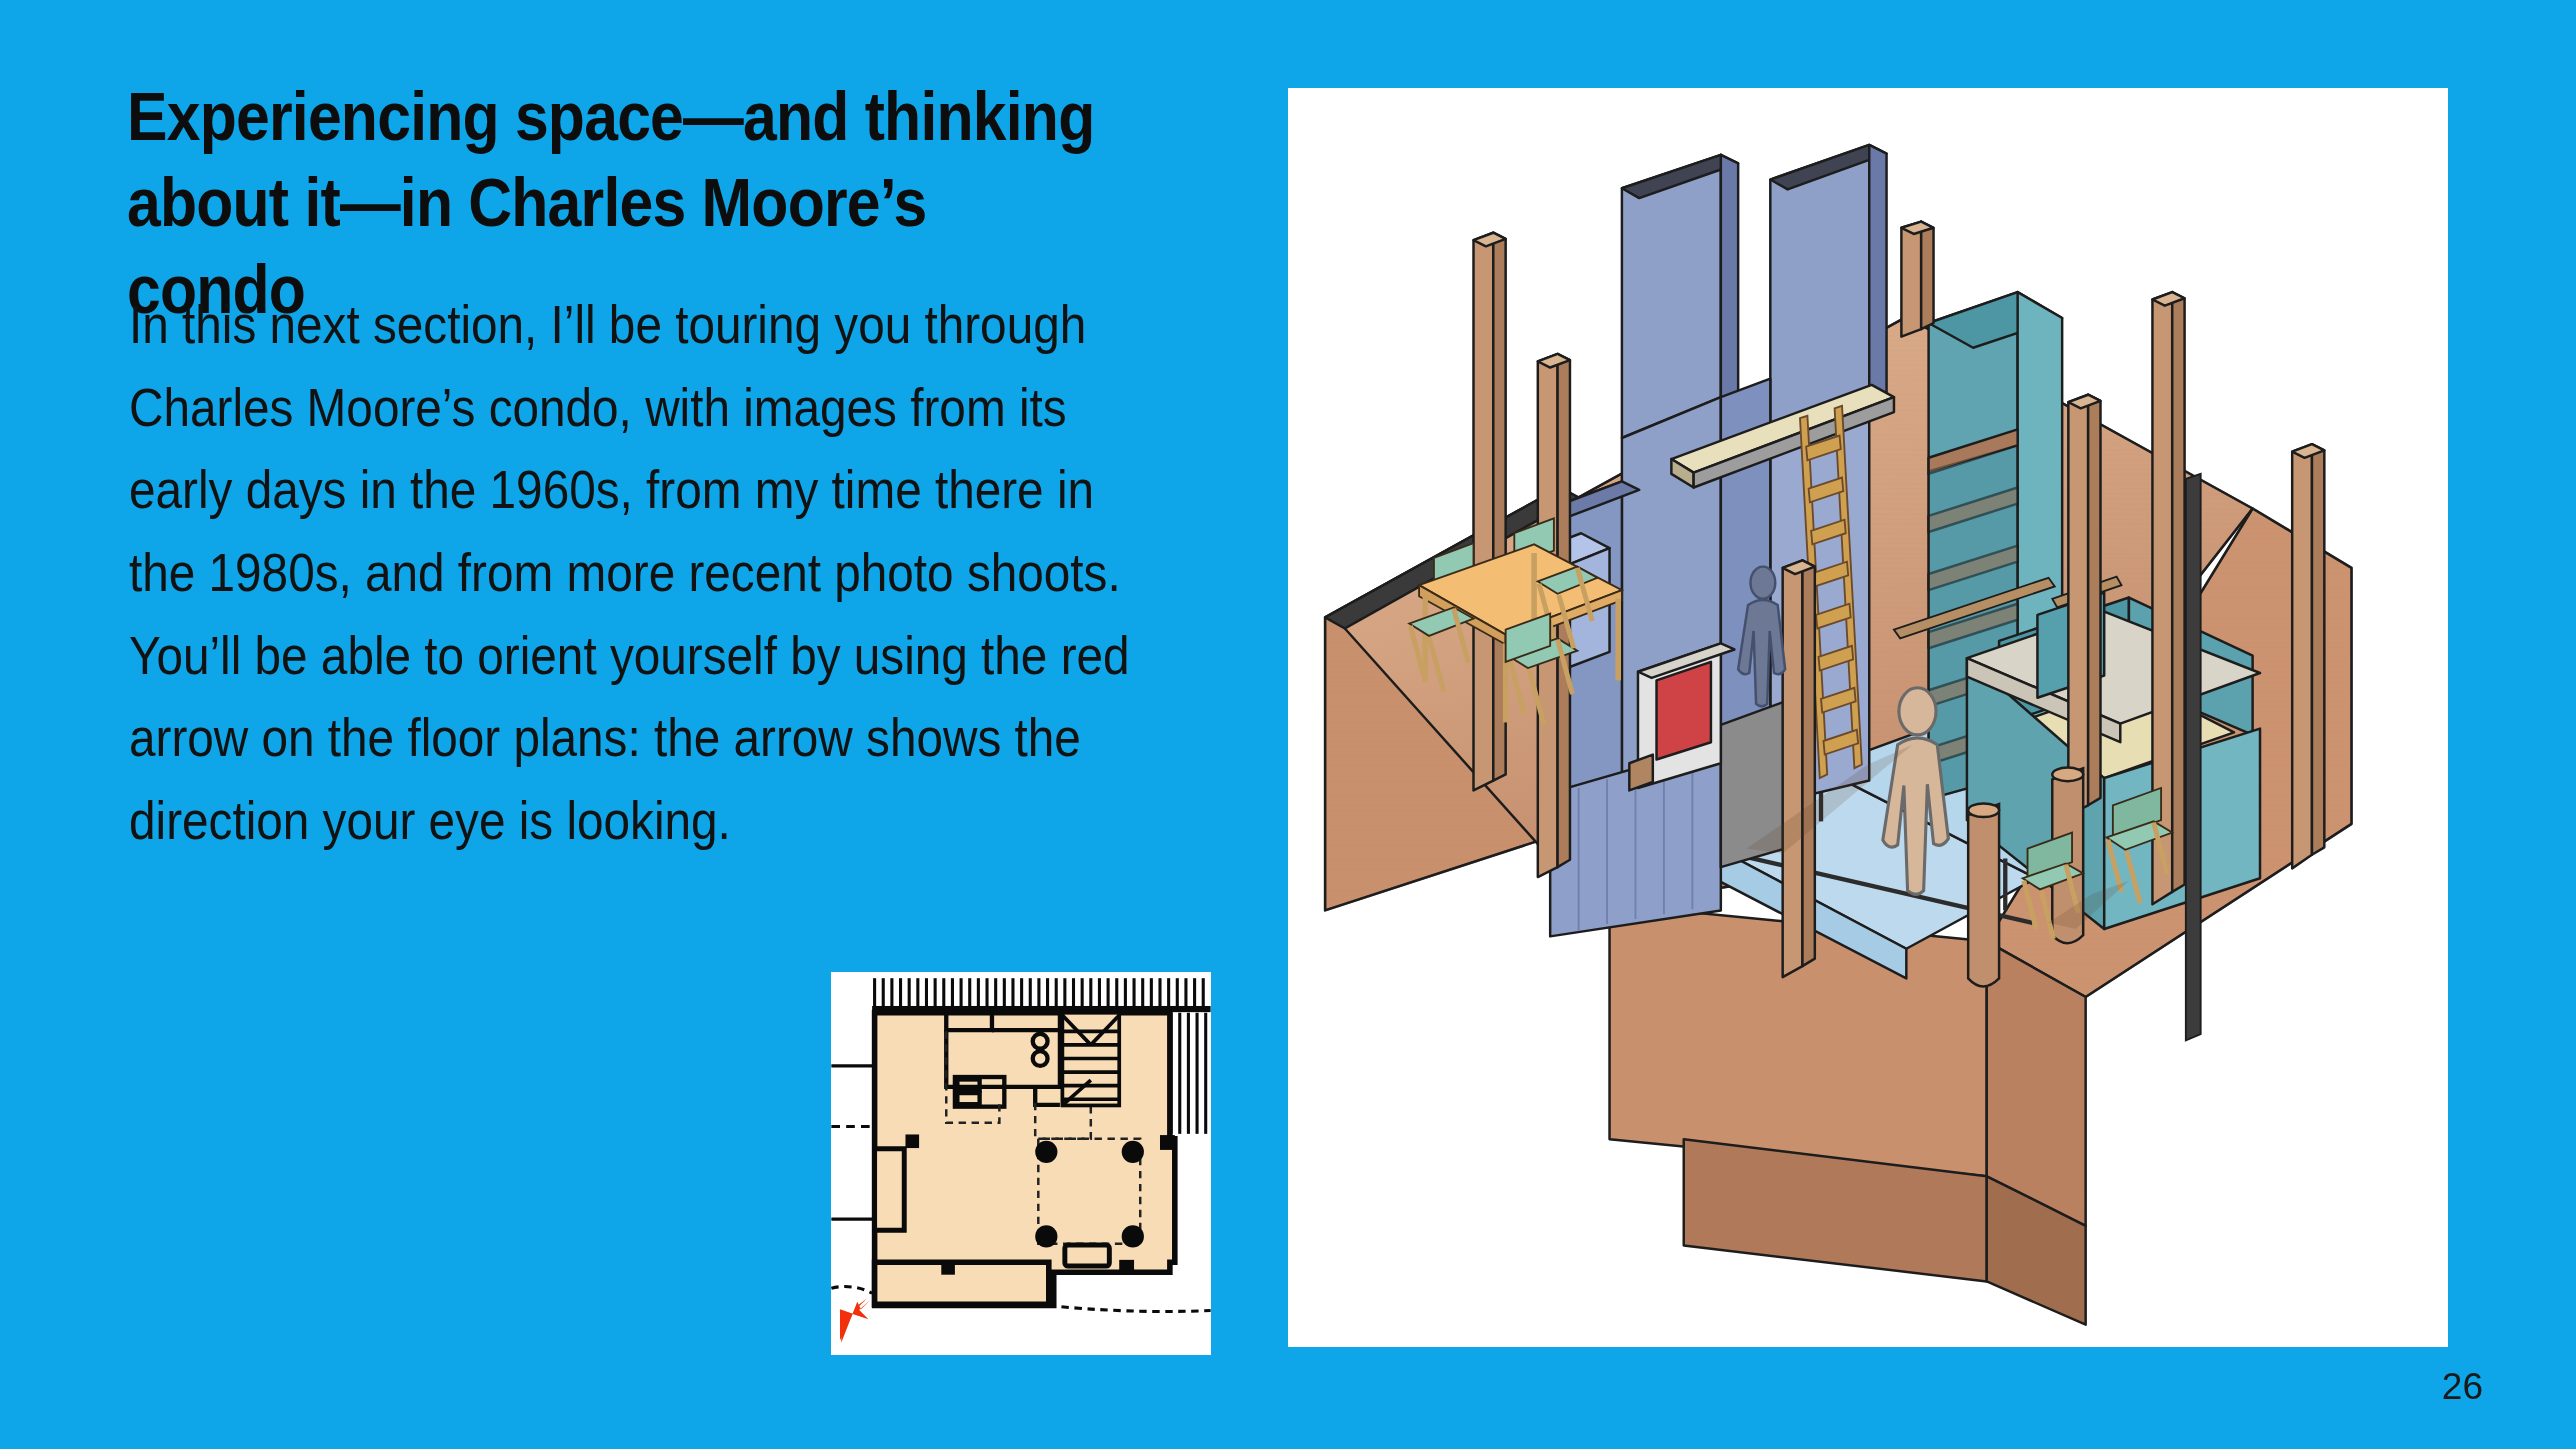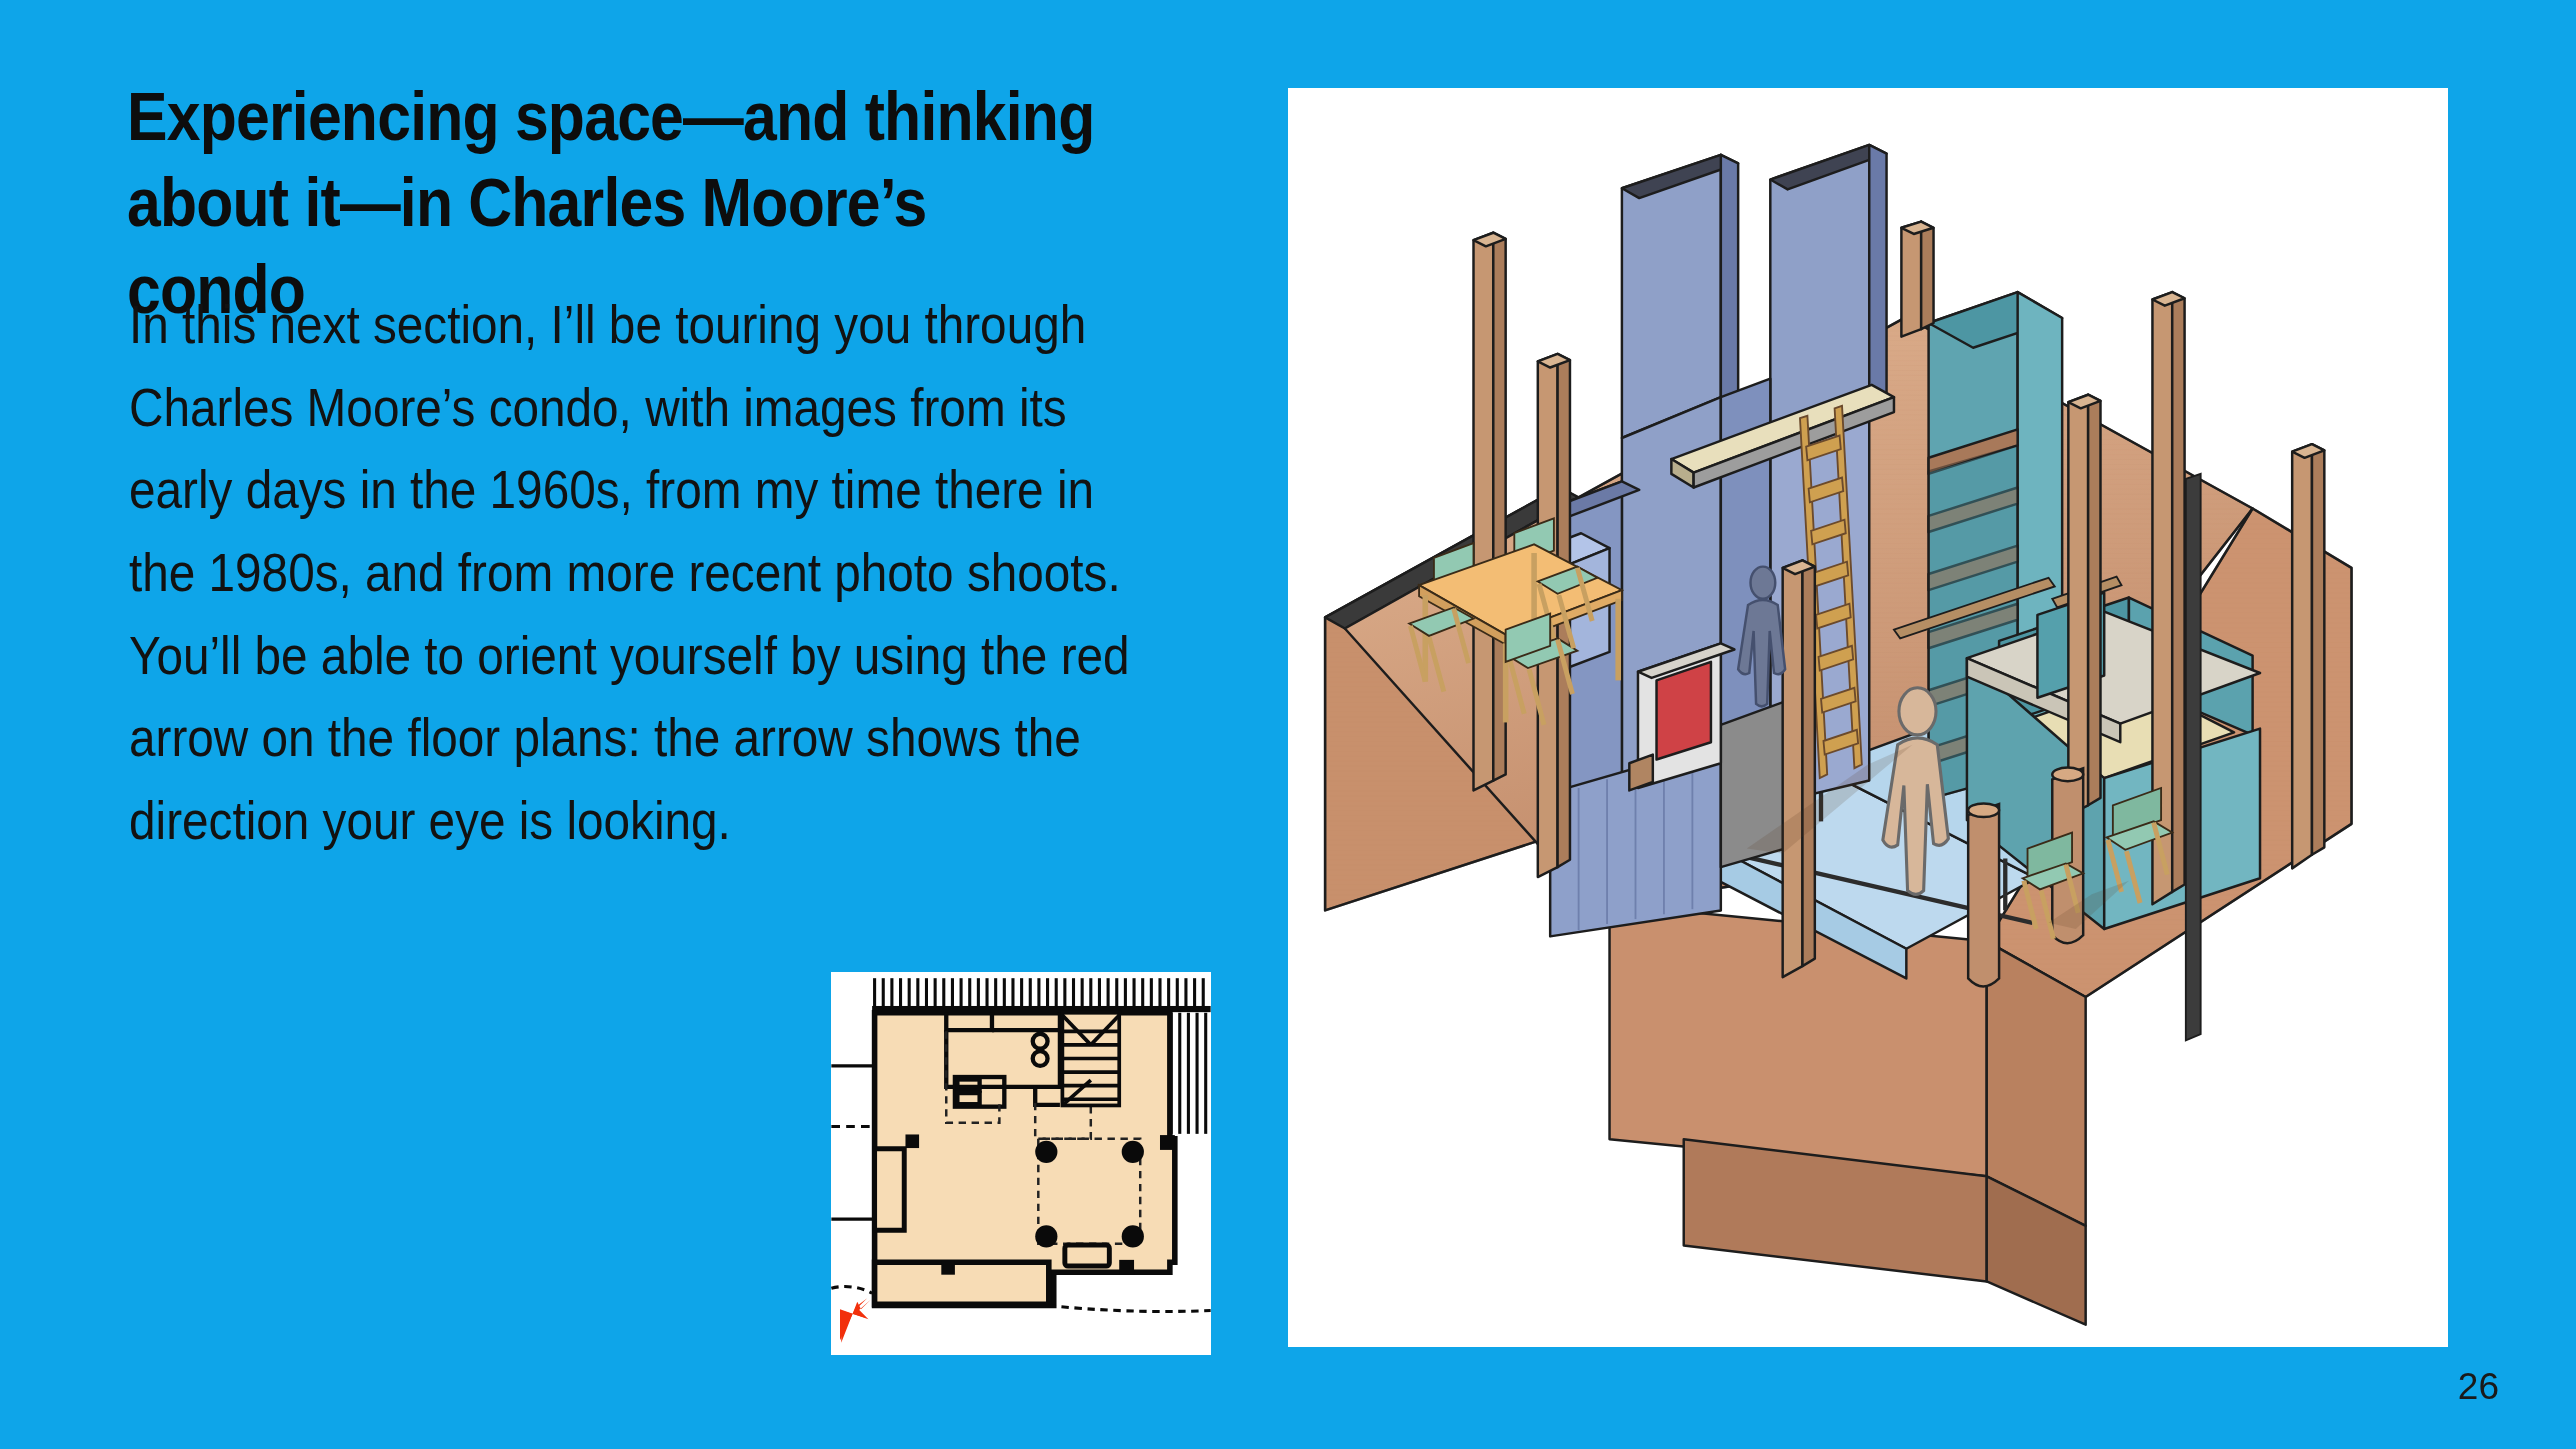--- a/index.html
+++ b/index.html
@@ -35,21 +35,21 @@
     font-size:53px;
     line-height:1.56;
     color:#121212;
     transform:scaleX(0.90);
     transform-origin:left top;
   }
 
   
   #page-num {
     position:absolute;
-    right:77px; bottom:42px;
+    right:93px; bottom:42px;
     font-size:37px;
     color:#1a1a1a;
   }
 
   
   #plan-wrap {
     position:absolute;
     left:831px; top:972px;
     width:380px; height:383px;
     background:#ffffff;

